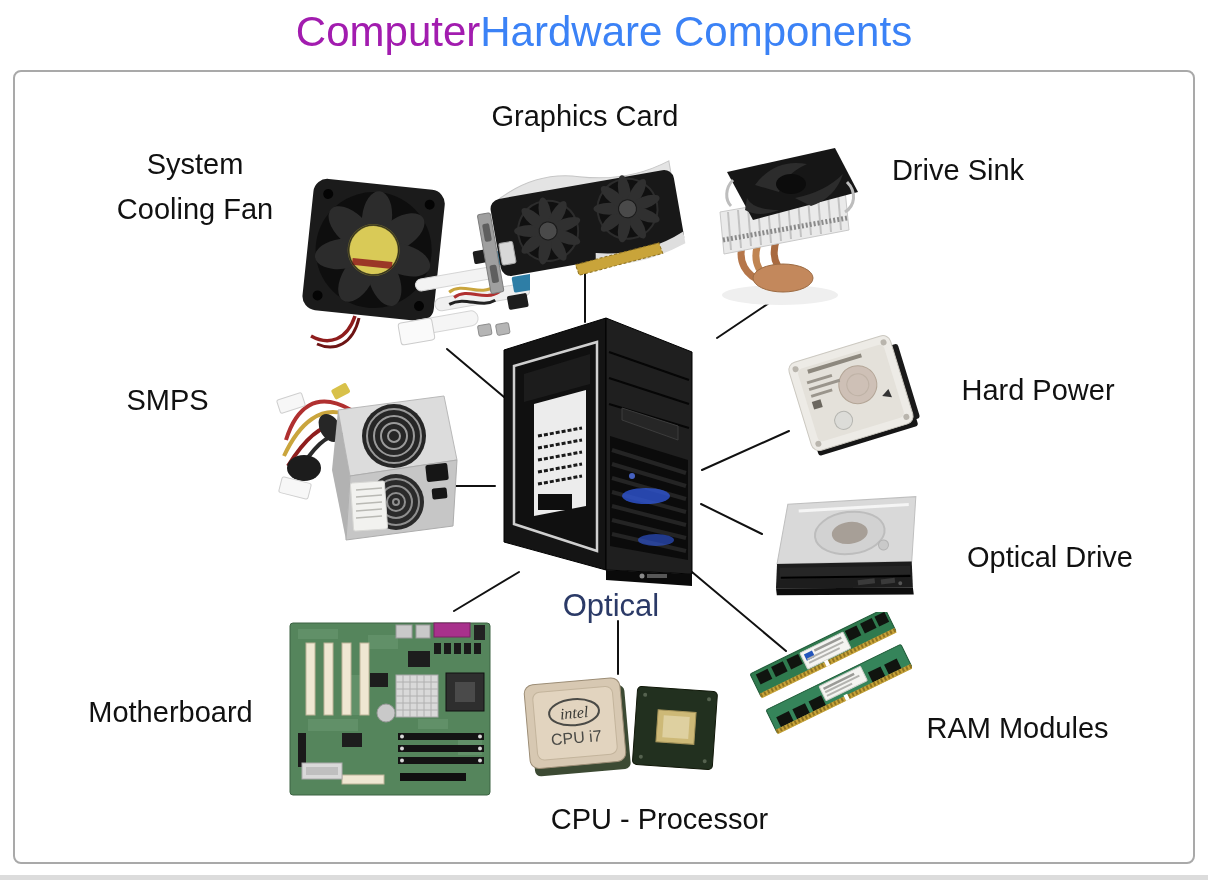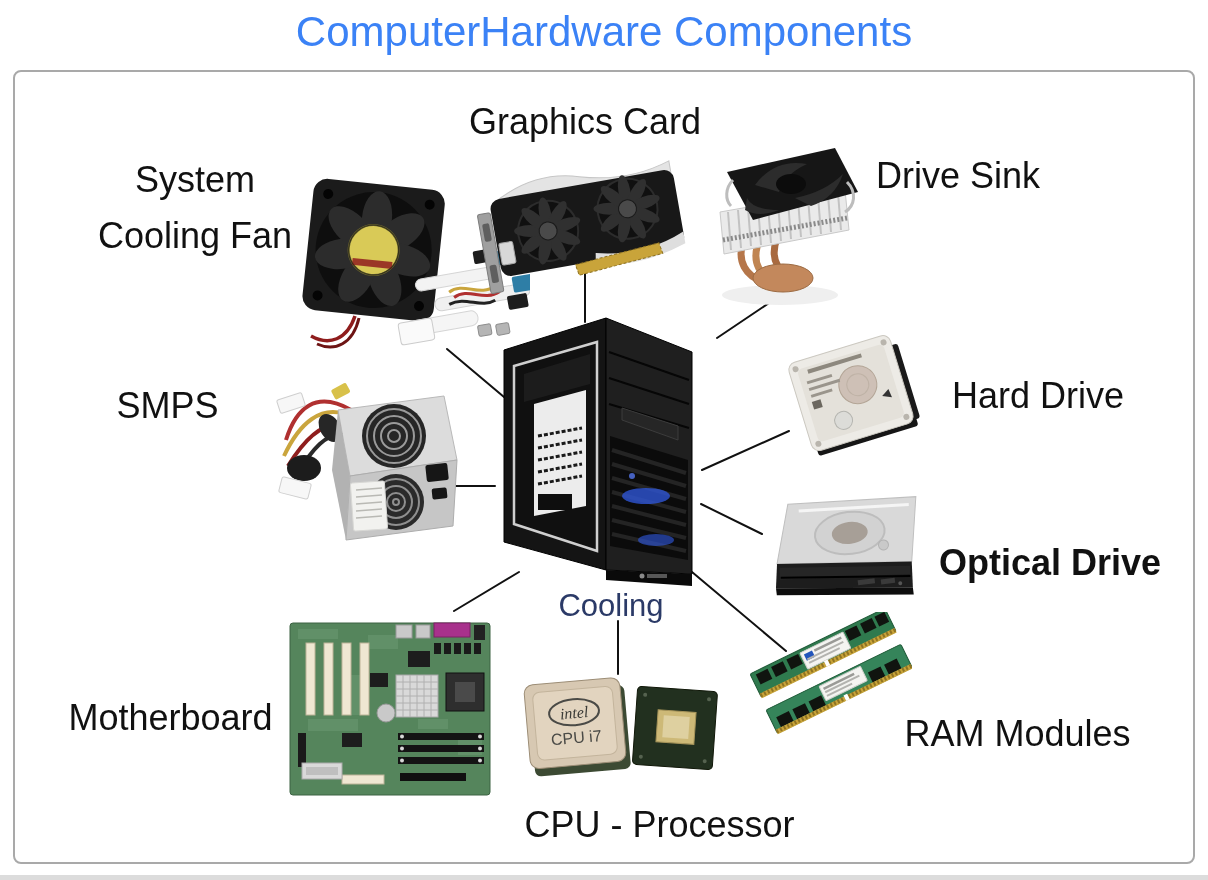--- a/index.html
+++ b/index.html
@@ -1,25 +1,25 @@
 <!DOCTYPE html>
 <html><head>
 <meta charset="utf-8">
 <style>
   html,body{margin:0;padding:0;background:#fff;}
   #stage{position:relative;width:1208px;height:880px;background:#ffffff;overflow:hidden;
          font-family:"Liberation Sans", sans-serif;}
   .title{position:absolute;left:0;top:8px;width:1208px;text-align:center;
          font-size:42px;font-weight:500;letter-spacing:0px;}
-  .title .hl{color:#3b82f6;}
+  .title .hl{color:#a21caf;}
   .title .rest{color:#3b82f6;}
   .frame{position:absolute;left:13px;top:70px;width:1178px;height:790px;
          border:2px solid #A9A9A9;border-radius:8px;background:#fff;}
   .bottom-strip{position:absolute;left:0;top:875px;width:1208px;height:5px;background:#DCDCDC;}
-  .lbl{position:absolute;color:#111111;font-size:36px;line-height:1.55;text-align:center;}
+  .lbl{position:absolute;color:#111111;font-size:29px;line-height:1.55;text-align:center;}
   .cab-lbl{position:absolute;color:#2B3A67;font-size:31px;text-align:center;}
   .comp{position:absolute;}
   svg{display:block;}
 </style>
 </head>
 <body>
 
 <div id="stage">
 
   <div class="title">
@@ -40,55 +40,55 @@
       <line x1="692" y1="572" x2="786" y2="651"></line>
       <line x1="519" y1="572" x2="454" y2="611"></line>
       <line x1="618" y1="621" x2="618" y2="674"></line>
     </g>
   </svg>
 
   <div class="lbl" style="left:450px;top:94px;width:270px;">
     <span>Graphics Card</span>
   </div>
 
-  <div class="lbl" style="left:60px;top:152px;width:270px;">
+  <div class="lbl" style="left:60px;top:142px;width:270px;">
     <div>System</div>
     <div>Cooling Fan</div>
   </div>
 
   <div class="lbl" style="left:838px;top:148px;width:240px;">
     <div>Drive Sink</div>
   </div>
 
   <div class="lbl" style="left:928px;top:368px;width:220px;">
-    <span>Hard Drive</span>
-  </div>
-
-  <div class="lbl" style="left:930px;top:535px;width:240px;font-weight:bold;">
+    <span>Hard Power</span>
+  </div>
+
+  <div class="lbl" style="left:930px;top:535px;width:240px;">
     <span>Optical Drive</span>
   </div>
 
   <div class="lbl" style="left:890px;top:706px;width:255px;">
     <span>RAM Modules</span>
   </div>
 
   <div class="lbl" style="left:48px;top:690px;width:245px;">
     <span>Motherboard</span>
   </div>
 
   <div class="lbl" style="left:517px;top:797px;width:285px;">
     <span>CPU - Processor</span>
   </div>
 
   <div class="lbl" style="left:40px;top:378px;width:255px;">
     <div>SMPS</div>
   </div>
 
   <div class="cab-lbl" style="left:521px;top:588px;width:180px;">
-    <span>Cooling</span>
+    <span>Optical</span>
   </div>
 
   <div class="comp" style="left:295px;top:168px;">
     <svg width="235" height="192" viewBox="0 0 235 192">
       <g transform="rotate(6 78 88)">
         <rect x="12" y="16" width="132" height="132" rx="14" fill="#1b1b1b"></rect>
         <circle cx="27" cy="31" r="5" fill="#040404"></circle>
           <circle cx="129" cy="31" r="5" fill="#040404"></circle>
         <circle cx="27" cy="133" r="5" fill="#040404"></circle>
           <circle cx="129" cy="133" r="5" fill="#040404"></circle>

